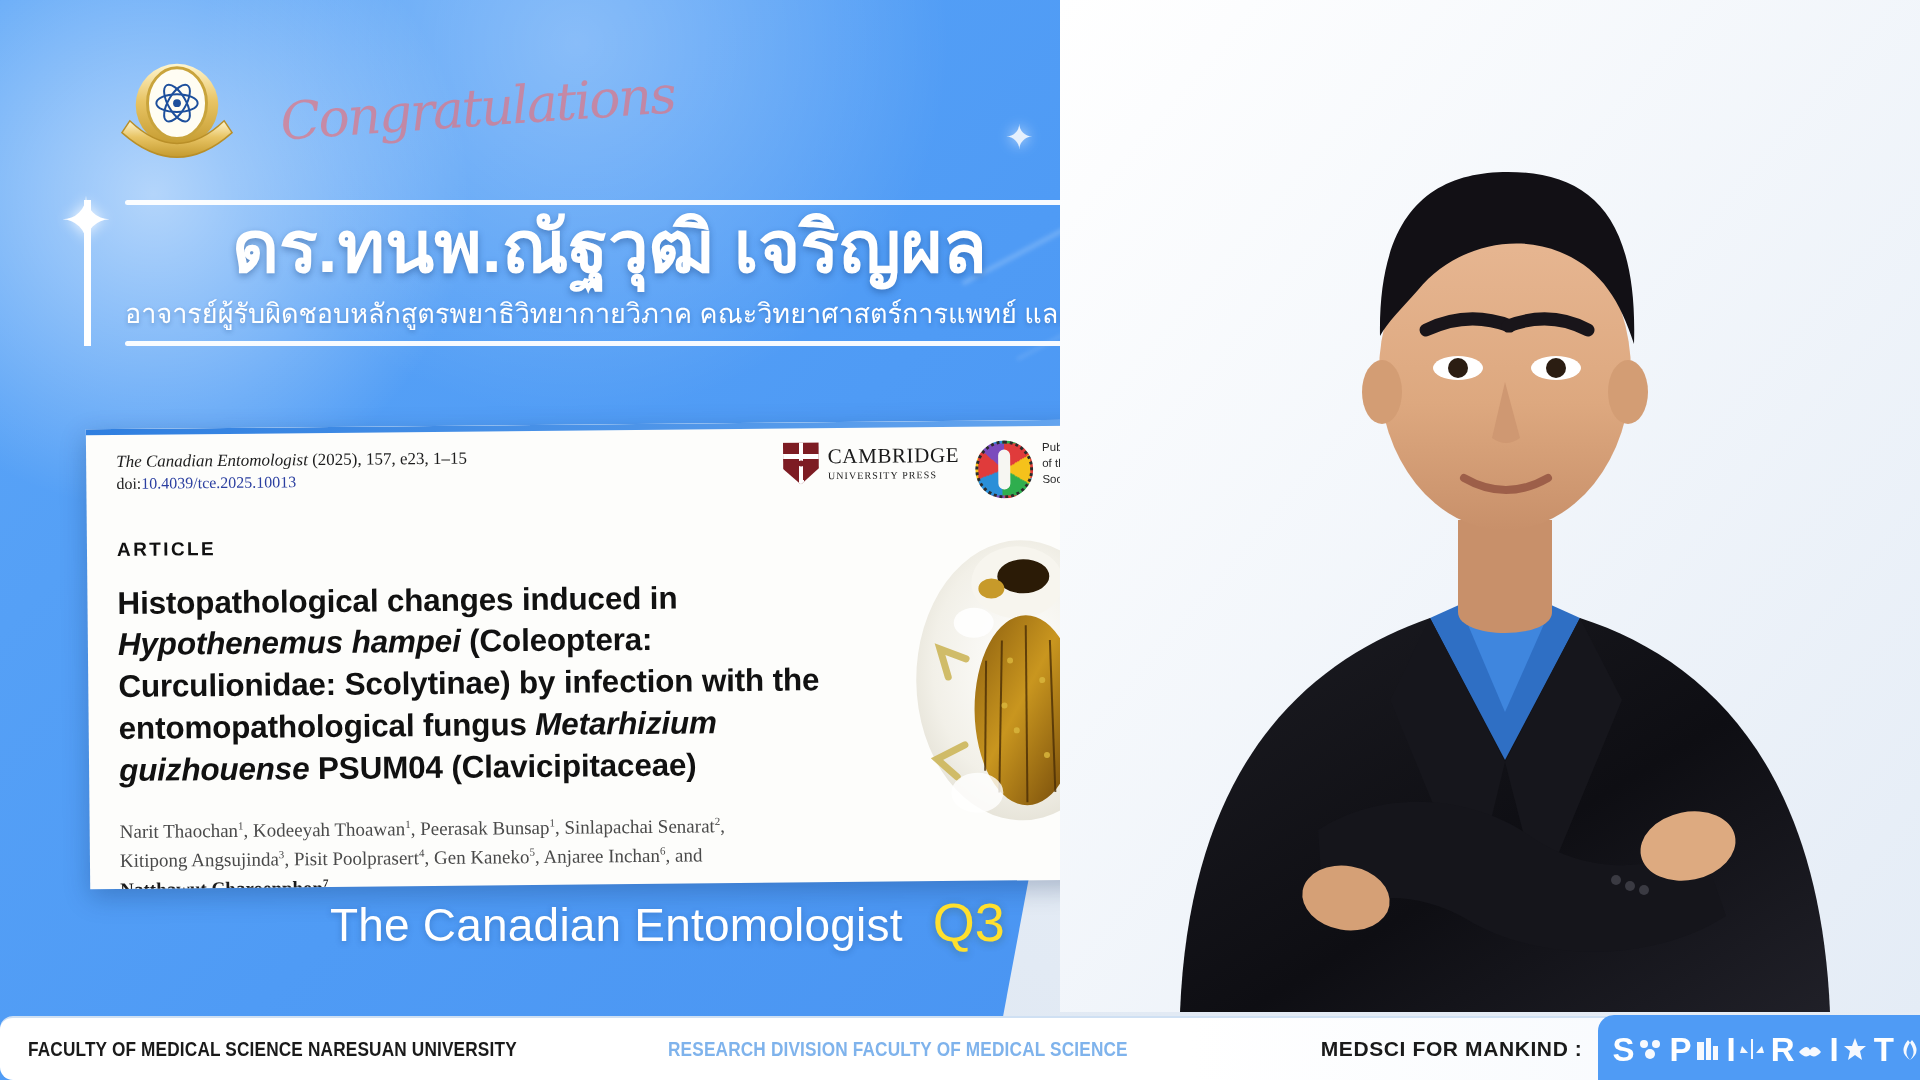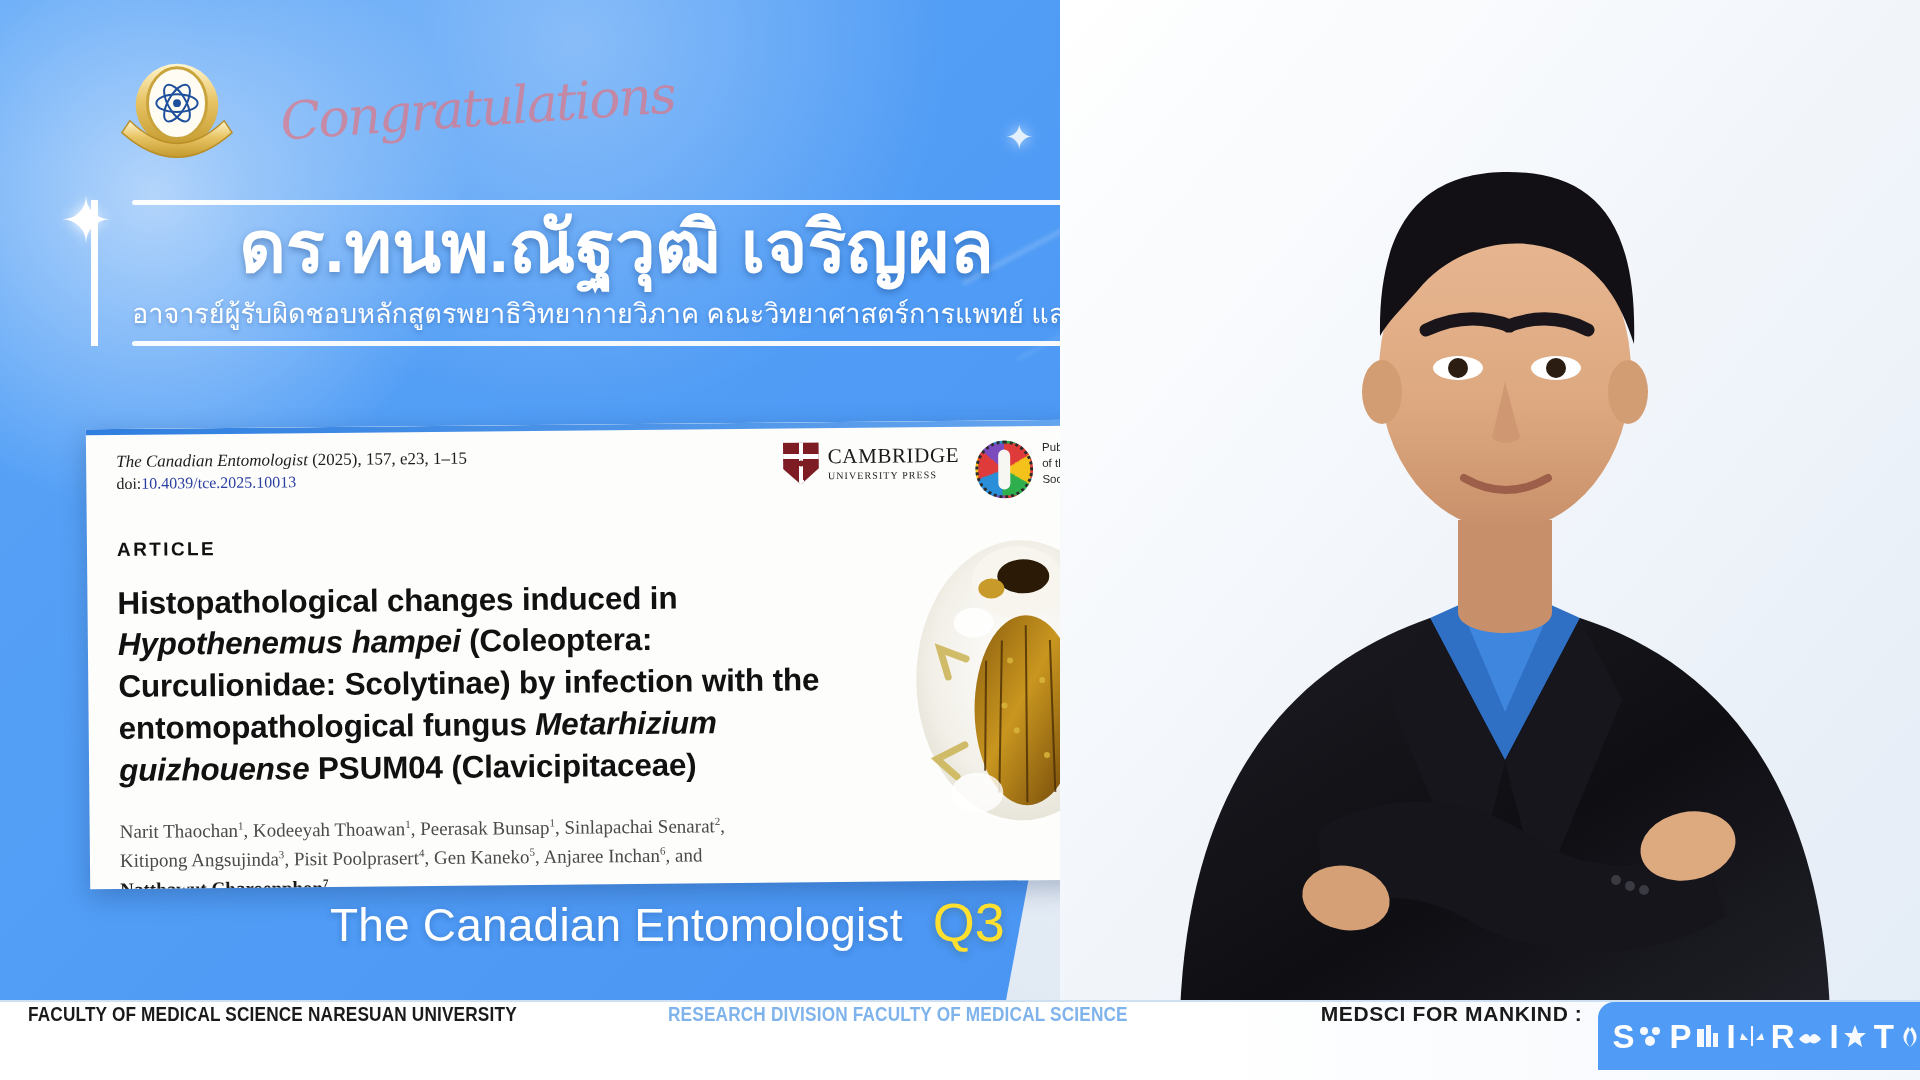--- a/index.html
+++ b/index.html
@@ -60,21 +60,21 @@
   .script-overlay {
     position:absolute; left:280px; top:78px;
     font-family:"DejaVu Serif", serif; font-style:italic;
     font-size:52px; color:rgba(232,110,120,.65);
     transform:rotate(-4deg); letter-spacing:-2px; pointer-events:none;
     white-space:nowrap;
   }
 
   
   .name-block {
-    position:absolute; left:91px; top:200px; width:1010px;
+    position:absolute; left:84px; top:200px; width:1010px;
     border-left:7px solid #ffffff;
     padding-left:34px;
   }
   .name-rule-top, .name-rule-bottom {
     height:5px; background:#ffffff; border-radius:3px; opacity:.95;
   }
   .doctor-name {
     font-size:72px; font-weight:bold; color:#ffffff; text-align:center;
     text-shadow:0 3px 7px rgba(20,60,120,.4);
     line-height:1.18; white-space:nowrap;
@@ -169,23 +169,23 @@
     position:absolute; left:330px; top:898px; display:flex; align-items:baseline; gap:30px;
   }
   .journal-name { font-size:46px; color:#ffffff; letter-spacing:.2px; text-shadow:0 2px 6px rgba(20,60,120,.3); }
   .quartile { font-size:54px; font-weight:normal; color:#ffe02e; text-shadow:0 2px 8px rgba(40,60,10,.3); line-height:.9; }
 
   
   .portrait { position:absolute; right:0; top:0; width:860px; height:1012px; overflow:hidden; }
 
   
   .footer {
-    position:absolute; left:0; bottom:0; width:1920px; height:80px;
+    position:absolute; left:0; bottom:0; width:1920px; height:64px;
     background:linear-gradient(90deg,#ffffff 0%,#ffffff 62%,#f4f8fd 100%);
-    display:flex; align-items:flex-start; border-top:2px solid #cfe0f3;
+    display:flex; align-items:center; border-top:2px solid #cfe0f3;border-radius:13px;
   }
   .f-item { font-weight:bold; white-space:nowrap; }
   .f1 { color:#1a1a1a; font-size:21px; letter-spacing:.2px; margin-left:28px; transform:scaleX(.82); transform-origin:left center; }
   .f-div { width:5px; height:34px; background:#1a1a1a; margin:0 22px; }
   .f2 { color:#7fb3ec; font-size:21px; letter-spacing:.2px; transform:scaleX(.82); transform-origin:left center; }
   .f3 { color:#1a1a1a; font-size:21px; letter-spacing:.6px;margin-left:48px; }
   .spirit-chip {
     margin-left:16px; height:68px; background:#4f9bf5; display:flex; align-items:center;
     padding:0 18px 0 14px; border-top-left-radius:16px; gap:2px;
   }

